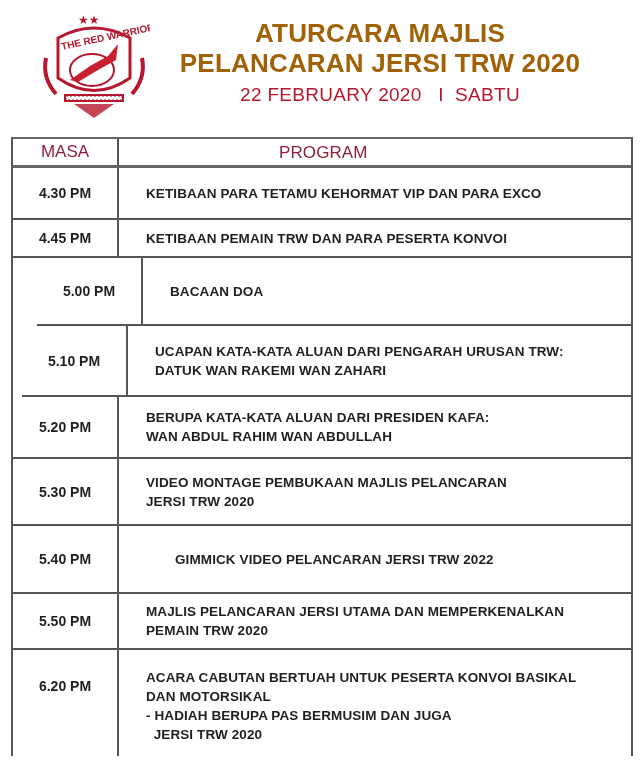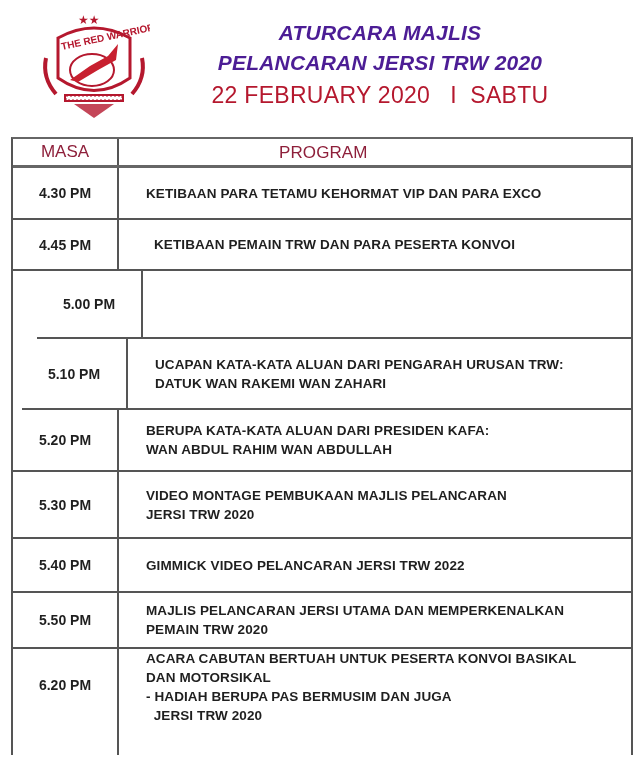--- a/index.html
+++ b/index.html
@@ -1,21 +1,21 @@
 <!DOCTYPE html>
 <html><head>
 <meta charset="utf-8">
 <style>
   html, body { margin:0; padding:0; }
   body { width:640px; height:767px; background:#ffffff; position:relative; overflow:hidden;
          font-family:"Liberation Sans", sans-serif; }
   .logo { position:absolute; left:38px; top:8px; width:112px; height:112px; }
   .title-block { position:absolute; left:170px; top:18px; width:420px; text-align:center; }
-  .title-line { color:#4c1d95; font-weight:bold; font-style:italic; font-size:21px; line-height:30px; letter-spacing:0.2px; }
-  .subtitle { color:#b5182e; font-size:23px; line-height:26px; margin-top:4px; letter-spacing:0.3px; }
+  .title-line { color:#a16207; font-weight:bold; font-size:26px; line-height:30px; letter-spacing:0.2px; }
+  .subtitle { color:#b5182e; font-size:19px; line-height:26px; margin-top:4px; letter-spacing:0.3px; }
   .table { position:absolute; left:11px; top:137px; width:618px; border-left:2px solid #555; border-right:2px solid #555; border-top:2px solid #666; }
   .row { display:flex; border-bottom:2px solid #555; box-sizing:border-box; }
   .row.header { border-bottom:3px solid #666; }
   .cell-time { width:106px; border-right:2px solid #555; display:flex; align-items:center; justify-content:center; box-sizing:border-box;
                font-size:14px; font-weight:bold; color:#1f1f1f; }
   .cell-prog { flex:1; display:flex; flex-direction:column; justify-content:center; padding-left:27px; box-sizing:border-box;
                font-size:13.5px; font-weight:bold; color:#1f1f1f; line-height:19px; letter-spacing:0.1px; }
   .header .cell-time, .header .cell-prog { color:#8e1f3a; font-size:17px; font-weight:normal; }
   .header .cell-prog { align-items:flex-start; padding-left:160px; }
   .row.last { border-bottom:none; }
@@ -50,29 +50,32 @@
     <div class="cell-prog">PROGRAM</div>
   </div>
 
   <div class="row" style="height:52px;">
     <div class="cell-time">4.30 PM</div>
     <div class="cell-prog">
       <div>KETIBAAN PARA TETAMU KEHORMAT VIP DAN PARA EXCO</div>
     </div>
   </div>
 
-  <div class="row" style="height:51px;gap:8px;">
+  <div class="row" style="height:38px;">
     <div class="cell-time">4.45 PM</div>
     <div class="cell-prog">
       <div>KETIBAAN PEMAIN TRW DAN PARA PESERTA KONVOI</div>
     </div>
   </div>
 
   <div class="row" style="height:68px;margin-left:24px;">
     <div class="cell-time">5.00 PM</div>
+    <div class="cell-prog">
+      <div>BACAAN DOA</div>
+    </div>
   </div>
 
   <div class="row" style="height:71px;margin-left:9px;">
     <div class="cell-time">5.10 PM</div>
     <div class="cell-prog">
       <div>UCAPAN KATA-KATA ALUAN DARI PENGARAH URUSAN TRW:</div>
       <div>DATUK WAN RAKEMI WAN ZAHARI</div>
     </div>
   </div>
 
@@ -85,37 +88,37 @@
   </div>
 
   <div class="row" style="height:67px;">
     <div class="cell-time">5.30 PM</div>
     <div class="cell-prog">
       <div>VIDEO MONTAGE PEMBUKAAN MAJLIS PELANCARAN</div>
       <div>JERSI TRW 2020</div>
     </div>
   </div>
 
-  <div class="row" style="height:54px;">
+  <div class="row" style="height:68px;gap:29px;">
     <div class="cell-time">5.40 PM</div>
     <div class="cell-prog">
       <div>GIMMICK VIDEO PELANCARAN JERSI TRW 2022</div>
     </div>
   </div>
 
   <div class="row" style="height:56px;">
     <div class="cell-time">5.50 PM</div>
     <div class="cell-prog">
       <div>MAJLIS PELANCARAN JERSI UTAMA DAN MEMPERKENALKAN</div>
       <div>PEMAIN TRW 2020</div>
     </div>
   </div>
 
   <div class="row last" style="height:106px; align-items:flex-start;">
     <div class="cell-time" style="height:106px; align-items:flex-start; padding-top:28px;">6.20 PM</div>
-    <div class="cell-prog" style="justify-content:space-between; ">
+    <div class="cell-prog" style="justify-content:space-between; padding-top:18px;">
       <div>ACARA CABUTAN BERTUAH UNTUK PESERTA KONVOI BASIKAL</div>
       <div>DAN MOTORSIKAL</div>
       <div>- HADIAH BERUPA PAS BERMUSIM DAN JUGA</div>
       <div style="white-space:pre;">  JERSI TRW 2020</div>
     </div>
   </div>
 </div>
 
 </body></html>

